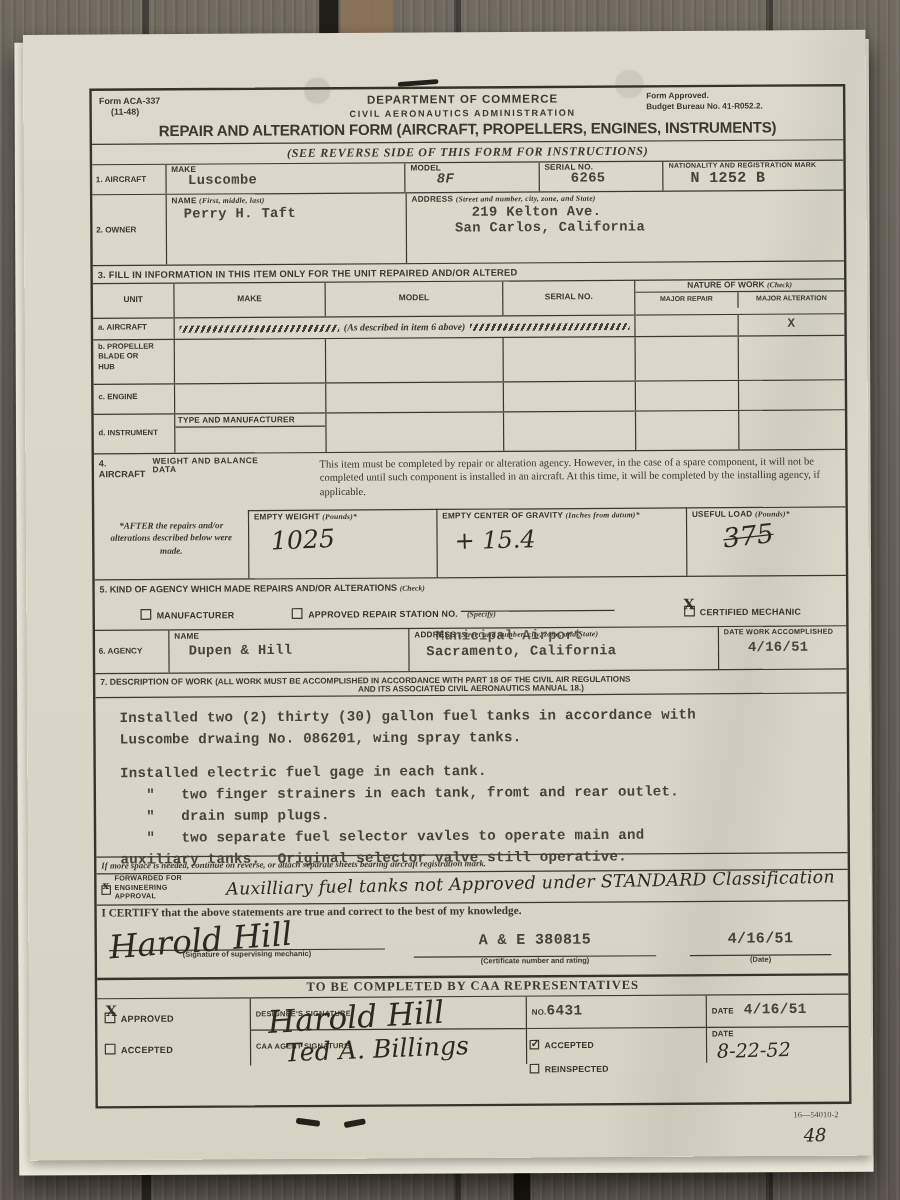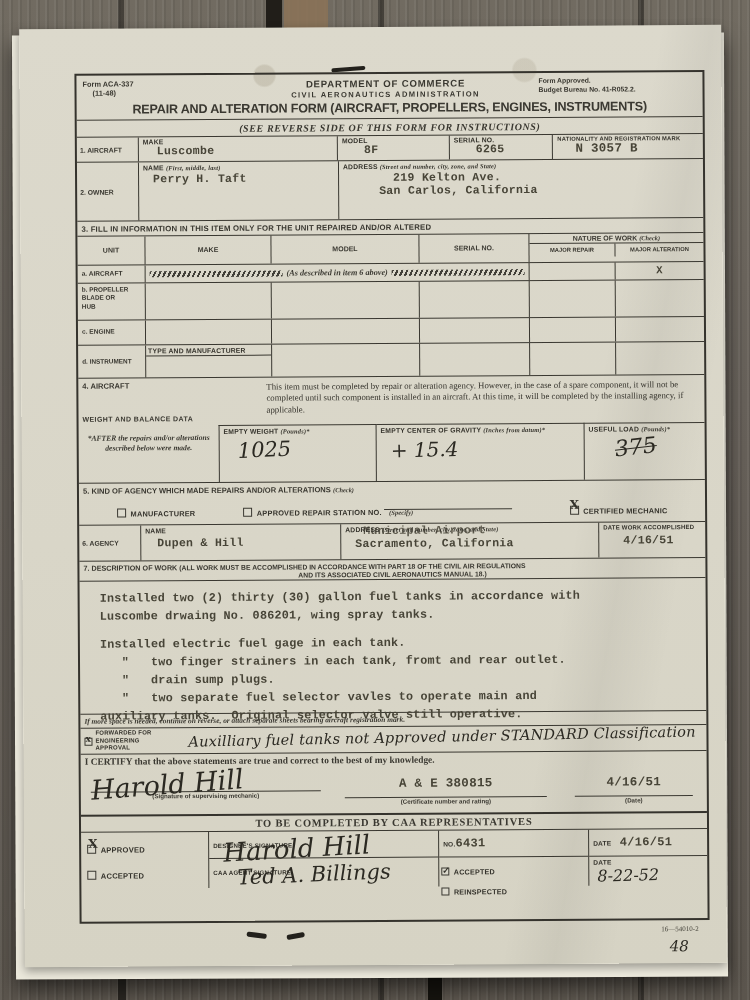--- a/index.html
+++ b/index.html
@@ -130,29 +130,29 @@
     <div class="row" style="height:25px;">
       <div class="cell vline sidehead" style="width:62px;">
         <span class="seclbl" style="font-size:6.8px;">1. AIRCRAFT</span>
       </div>
       <div class="cell vline" style="width:200px; padding:1px 4px;">
         <div class="lbl">MAKE</div>
         <div class="typed" style="padding-left:14px; margin-top:-1px;">Luscombe</div>
       </div>
       <div class="cell vline" style="width:112px; padding:1px 4px;">
         <div class="lbl">MODEL</div>
-        <div class="typed" style="padding-left:22px; margin-top:-1px;">8F</div>
+        <div class="typed" style="padding-left:22px; margin-top:-1px;font-style:italic;">8F</div>
       </div>
       <div class="cell vline" style="width:104px; padding:1px 4px;">
         <div class="lbl">SERIAL NO.</div>
         <div class="typed" style="padding-left:22px; margin-top:-1px;">6265</div>
       </div>
       <div class="cell" style="width:150px; padding:1px 4px;">
         <div class="lbl" style="font-size:5.8px;">NATIONALITY AND REGISTRATION MARK</div>
-        <div class="typed" style="padding-left:18px; margin-top:0; font-size:12.5px;">N 3057 B</div>
+        <div class="typed" style="padding-left:18px; margin-top:0; font-size:12.5px;">N 1252 B</div>
       </div>
     </div>
 
     <div class="row" style="height:59px;">
       <div class="cell vline sidehead" style="width:62px;">
         <span class="seclbl" style="font-size:6.8px;">2. OWNER</span>
       </div>
       <div class="cell vline" style="width:200px; padding:2px 4px;">
         <div class="lbl"><span>NAME</span> <span class="lbl-hint">(First, middle, last)</span></div>
         <div class="typed" style="padding-left:10px; margin-top:1px;">Perry H. Taft</div>
@@ -218,28 +218,28 @@
       <div class="cell vline" style="width:126px;">
         <div class="lbl" style="border-bottom:1.2px solid #3a3831; padding:2px 2px 1px 2px;">TYPE AND MANUFACTURER</div>
       </div>
       <div class="cell vline" style="width:148px;"></div>
       <div class="cell vline" style="width:110px;"></div>
       <div class="cell vline" style="width:86px;"></div>
       <div class="cell" style="flex:1;"></div>
     </div>
 
     <div style="display:flex; height:47px; position:relative;">
-      <div class="cell" style="width:158px; padding:3px 4px; display:flex; flex-direction:column; justify-content:space-between;">
+      <div class="cell" style="width:158px; padding:3px 4px; display:flex; flex-direction:row; justify-content:space-between;">
         <div class="seclbl">4. AIRCRAFT</div>
         <div class="seclbl" style="font-size:7px; letter-spacing:.4px;">WEIGHT AND BALANCE DATA</div>
       </div>
       <div class="cell p-serif" style="flex:1; padding:4px 8px 0 30px;">This item must be completed by repair or alteration agency.  However, in the case of a spare component, it will not be completed until such component is installed in an aircraft.  At this time, it will be completed by the installing agency, if applicable.</div>
     </div>
     <div class="row" style="height:58px;">
-      <div class="cell" style="width:140px; padding:8px 6px 0 6px;">
+      <div class="cell" style="width:128px; padding:8px 6px 0 6px;">
         <div class="serif-i" style="font-size:7.6px; text-align:center; line-height:1.35;">*AFTER the repairs and/or alterations described below were made.</div>
       </div>
       <div class="cell vline" style="width:158px; border-left:1.2px solid #3a3831; border-top:1.2px solid #3a3831; padding:2px 4px;">
         <div class="lbl"><span>EMPTY WEIGHT</span> <span class="lbl-hint">(Pounds)*</span></div>
         <div class="hw" style="font-size:21px; padding-left:14px; margin-top:2px; transform:rotate(-2deg);">1025</div>
       </div>
       <div class="cell vline" style="width:208px; border-top:1.2px solid #3a3831; padding:2px 4px;">
         <div class="lbl"><span>EMPTY CENTER OF GRAVITY</span> <span class="lbl-hint">(Inches from datum)*</span></div>
         <div class="hw" style="font-size:20px; padding-left:10px; margin-top:3px; transform:rotate(-1deg);">+ 15.4</div>
       </div>

